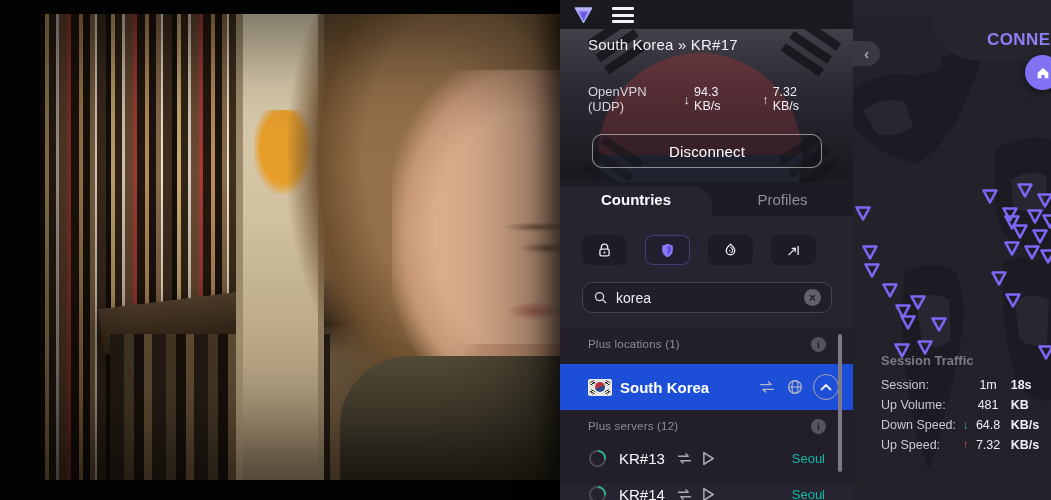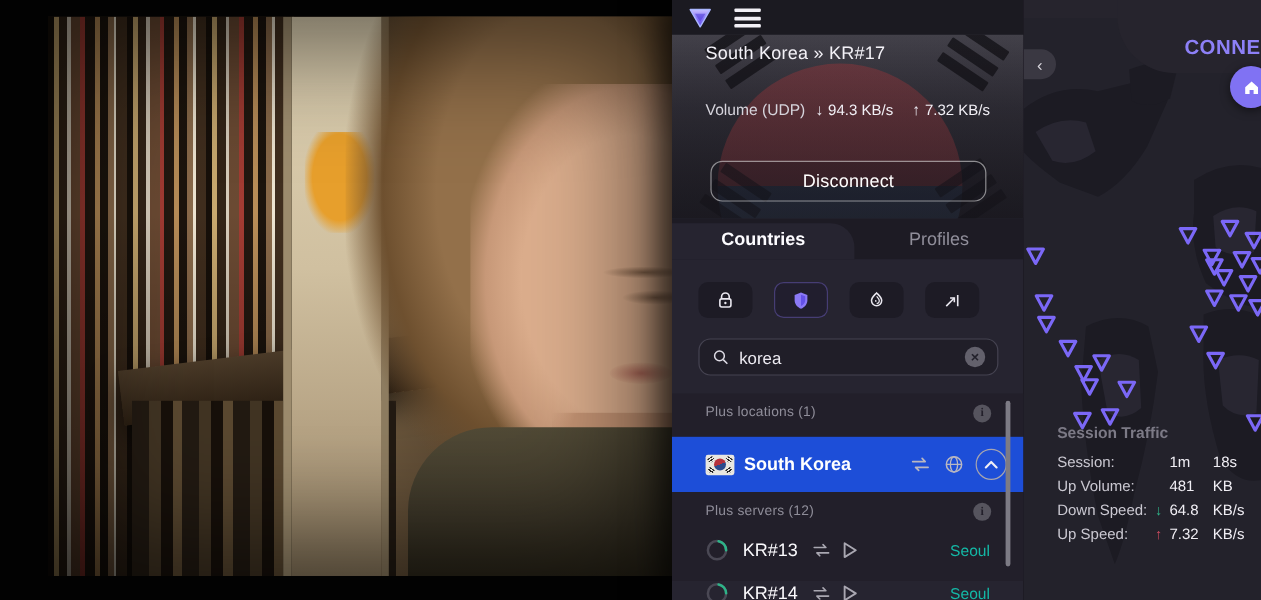--- a/index.html
+++ b/index.html
@@ -128,22 +128,22 @@
   .marker { position:absolute; width:20px; height:20px; cursor:pointer; }
   .marker svg { width:100%; height:100%; display:block; }
 
   .session-panel { position:absolute; left:28px; top:353px; width:162px; }
   .session-title { font-size:13px; font-weight:bold; color:#7c7a86; margin-bottom:10px; }
   .s-row { display:flex; align-items:baseline; height:20px; font-size:12.5px; }
   .s-label { width:96px; color:#cac8d1; }
   .s-arrow { width:14px; text-align:left; font-size:12px; }
   .s-arrow.down { color:#2eb388; }
   .s-arrow.up { color:#cf4b60; }
-  .s-value { width:32px; text-align:left; color:#f0eef4; }
-  .s-unit { width:38px; margin-left:9px; color:#f0eef4; }
+  .s-value { width:32px; text-align:center; color:#f0eef4; }
+  .s-unit { width:38px; margin-left:9px; color:#f0eef4;font-weight:bold; }
 </style>
 </head>
 <body>
 
 <div id="stage">
 
   <div class="video">
     <div class="video-frame">
       <div class="records"></div>
       <div class="shelf-board"></div>
@@ -203,21 +203,21 @@
           <i></i>
           <i></i>
           <i></i>
         </div>
       <div class="card-shade"></div>
 
       <div class="conn-loc">South Korea » KR#17</div>
 
 
       <div class="conn-proto-row">
-        <span>Volume (UDP)</span>
+        <span>OpenVPN (UDP)</span>
         <span class="speeds">
           <span class="arr">↓</span>
           <span>94.3 KB/s</span>
           <span class="gap"></span>
           <span class="arr">↑</span>
           <span>7.32 KB/s</span>
         </span>
       </div>
 
       <div class="disconnect-btn">Disconnect</div>

